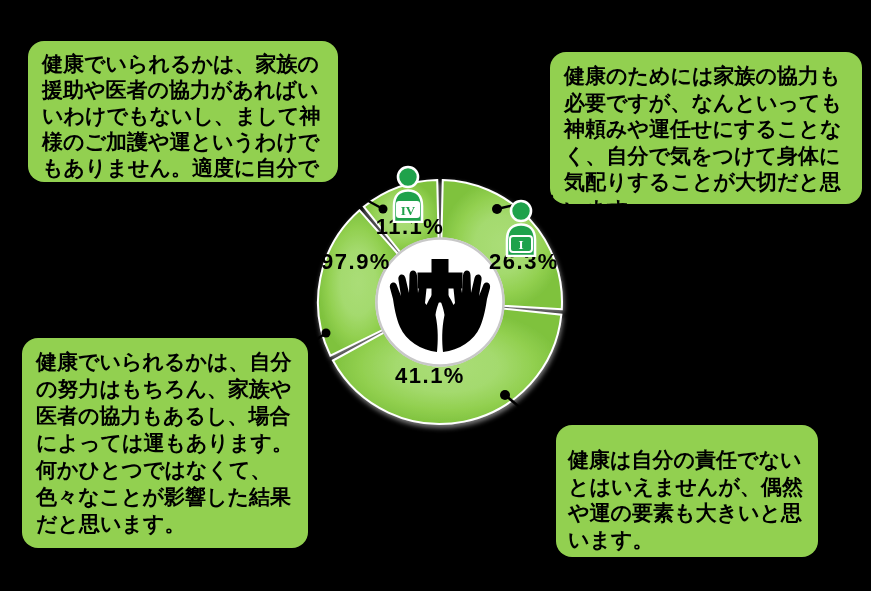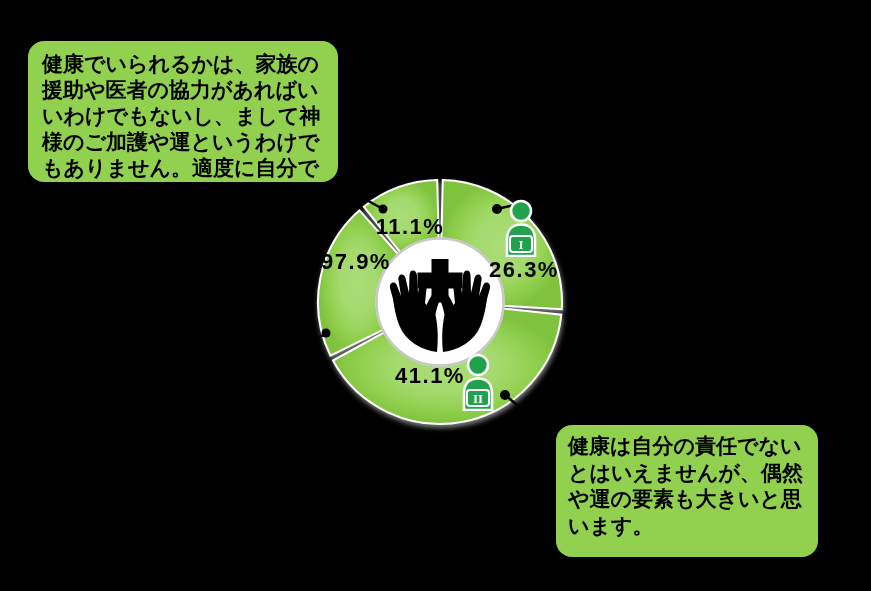--- a/index.html
+++ b/index.html
@@ -9,54 +9,60 @@
   }
   
   .bubble{
     position:absolute;background:#92D050;border-radius:16px;color:#000;
     font-weight:bold;box-sizing:border-box;
   }
   .bubble .btxt{display:block;}
   .bubble-tl{left:28px;top:41px;width:310px;height:141px;padding:10px 14px;font-size:21px;line-height:26px;}
   .bubble-tr{left:550px;top:52px;width:312px;height:152px;padding:11px 14px;font-size:21px;line-height:26.5px;}
   .bubble-bl{left:22px;top:338px;width:286px;height:210px;padding:10px 14px;font-size:21px;line-height:27px;}
-  .bubble-br{left:556px;top:425px;width:262px;height:132px;padding:8px 12px;font-size:21px;line-height:26.5px;}
+  .bubble-br{left:556px;top:425px;width:262px;height:132px;padding:22px 12px;font-size:21px;line-height:26.5px;}
 
   
   .connectors{position:absolute;left:0;top:0;width:871px;height:591px;pointer-events:none;}
 
   
   .chart-wrap{position:absolute;left:290px;top:152px;width:300px;height:300px;}
   .chart-wrap svg{position:absolute;left:0;top:0;}
 
   
   .pct{
     position:absolute;transform:translate(-50%,-50%);color:#000;font-weight:bold;
     font-size:22px;letter-spacing:1.5px;white-space:nowrap;
   }
-  .pct-1{left:524px;top:262px;margin-top:8px;}
+  .pct-1{left:524px;top:262px;}
   .pct-2{left:430px;top:376px;}
   .pct-3{left:356px;top:262px;}
   .pct-4{left:410px;top:227px;}
 
   
   .person{position:absolute;width:40px;height:58px;}
   .person-1{left:501px;top:199px;}
   .person-2{left:458px;top:353px;}
   .person-3{left:324px;top:266px;}
   .person-4{left:388px;top:165px;}
   .badge-num{font-family:"Liberation Serif","DejaVu Serif",serif;font-weight:bold;font-size:13px;}
 </style>
 </head>
 <body>
 
 <div class="canvas">
 
   <div class="bubble bubble-tl">
     <span class="btxt">健康でいられるかは、家族の援助や医者の協力があればいいわけでもないし、まして神様のご加護や運というわけでもありません。適度に自分で気をつけるくらいしかないでしょう。</span>
+  </div>
+  <div class="bubble bubble-tr">
+    <span class="btxt">健康のためには家族の協力も必要ですが、なんといっても神頼みや運任せにすることなく、自分で気をつけて身体に気配りすることが大切だと思います。</span>
+  </div>
+  <div class="bubble bubble-bl">
+    <span class="btxt">健康でいられるかは、自分の努力はもちろん、家族や医者の協力もあるし、場合によっては運もあります。何かひとつではなくて、色々なことが影響した結果だと思います。</span>
   </div>
   <div class="bubble bubble-br">
     <span class="btxt">健康は自分の責任でないとはいえませんが、偶然や運の要素も大きいと思います。</span>
   </div>
 
   <div class="chart-wrap">
     <svg width="300" height="300" viewBox="0 0 300 300">
       <defs>
         <radialGradient id="sliceGrad" cx="50%" cy="50%" r="50%">
           <stop offset="0%" stop-color="#aadd77"></stop>
@@ -103,22 +109,22 @@
   <div class="pct pct-4">11.1%</div>
 
   <div class="person person-1">
     <svg width="40" height="58" viewBox="0 0 40 58">
       <circle cx="20" cy="12" r="10" fill="#1FA24B" stroke="#fff" stroke-width="2.6"></circle>
       <path d="M 6,57 L 6,41 C 6,30 12,25.5 20,25.5 C 28,25.5 34,30 34,41 L 34,57 Z" fill="#1FA24B" stroke="#fff" stroke-width="2.6"></path>
       <rect x="9" y="37" width="22" height="16" rx="3" fill="none" stroke="#fff" stroke-width="2"></rect>
       <text x="20" y="50" text-anchor="middle" fill="#fff" class="badge-num">I</text>
     </svg>
   </div>
-  <div class="person person-2">
+  <div class="person person-4">
     <svg width="40" height="58" viewBox="0 0 40 58">
       <circle cx="20" cy="12" r="10" fill="#1FA24B" stroke="#fff" stroke-width="2.6"></circle>
       <path d="M 6,57 L 6,41 C 6,30 12,25.5 20,25.5 C 28,25.5 34,30 34,41 L 34,57 Z" fill="#1FA24B" stroke="#fff" stroke-width="2.6"></path>
-      <rect x="9" y="37" width="22" height="16" rx="3" fill="none" stroke="#fff" stroke-width="2"></rect>
-      <text x="20" y="50" text-anchor="middle" fill="#fff" class="badge-num">II</text>
+      <rect x="8" y="36" width="24" height="17" rx="3" fill="#fff"></rect>
+      <text x="20" y="49.5" text-anchor="middle" fill="#1FA24B" class="badge-num">IV</text>
     </svg>
   </div>
 
 </div>
 
 </body></html>

